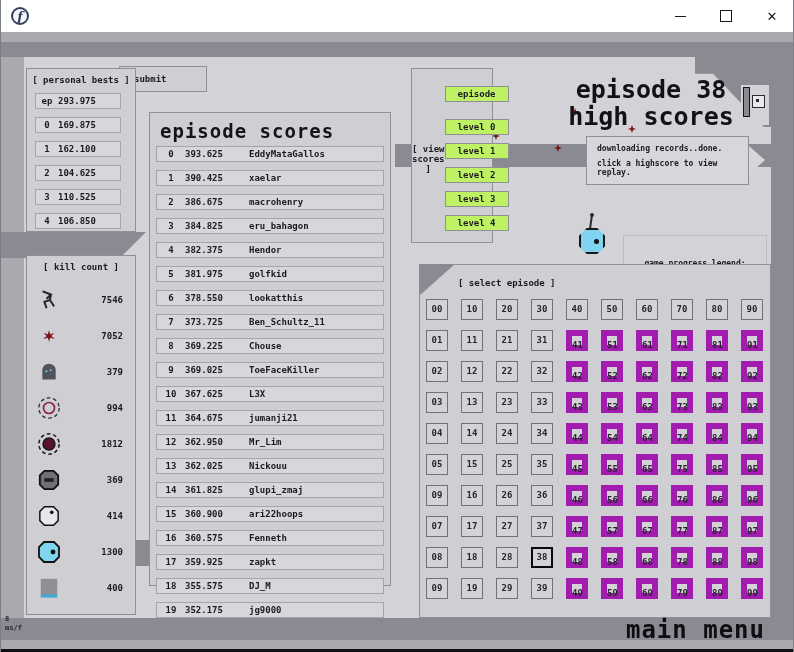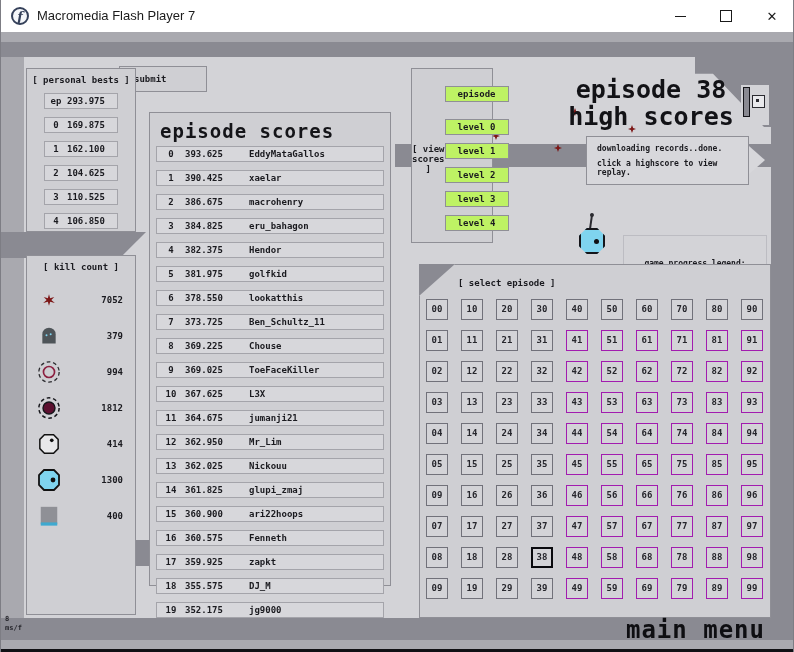--- a/index.html
+++ b/index.html
@@ -54,21 +54,21 @@
   .drone i{position:absolute;right:4px;top:9px;width:5px;height:5px;border-radius:50%;background:#101014;}
   .antenna{position:absolute;left:589px;top:215px;width:2px;height:14px;background:#2a2a30;transform:rotate(8deg);}
   .antenna i{position:absolute;left:-1px;top:-2px;width:4px;height:4px;border-radius:50%;background:#2a2a30;}
 
   
   .panel{position:absolute;background:#cfcfd3;border:1px solid #8f8f96;box-sizing:border-box;}
   .p-head{text-align:center;font-size:9px;letter-spacing:0;padding-top:6px;}
 
   
   .pb{left:25px;top:68px;width:110px;height:164px;}
-  .pb-row{position:relative;margin:8px auto 0 17px;width:74px;height:16px;background:#d7d7db;
+  .pb-row{position:relative;margin:8px auto 0 8px;width:86px;height:16px;background:#d7d7db;
           border:1px solid #a4a4aa;box-sizing:border-box;display:flex;align-items:center;
           font-size:9px;font-weight:bold;color:#1a1a1f;}
   .pb-row .lab{width:22px;text-align:center;}
   .submit{position:absolute;left:118px;top:66px;width:88px;height:26px;background:#cfcfd3;
           border:1px solid #8f8f96;box-sizing:border-box;font-size:9px;font-weight:bold;color:#1a1a1f;
           display:flex;align-items:center;padding-left:14px;}
 
   
   .kc{left:25px;top:255px;width:110px;height:360px;}
   .kc-rows{margin-top:10px;}
@@ -120,36 +120,35 @@
   .chip.cheated{border:1px solid #c9c9cf;background:#f4f4f6;}
 
   
   .se{left:418px;top:264px;width:352px;height:354px;clip-path:polygon(36px 0,100% 0,100% 100%,0 100%,0 32px);}
   .se-head{font-size:9px;font-weight:bold;color:#1a1a1f;padding:13px 0 0 38px;}
   .grid{position:absolute;left:6px;top:34px;display:grid;
         grid-template-columns:repeat(10,22px);grid-auto-rows:21px;column-gap:13px;row-gap:10px;}
   .cell{width:22px;height:21px;box-sizing:border-box;text-align:center;line-height:19px;
         font-size:9px;font-weight:bold;color:#26262c;background:#d3d3d7;cursor:pointer;}
   .cell.unlocked{border:1px solid #71717a;}
-  .cell.locked{border:1px solid #a21caf;}
+  .cell.locked{border:6px solid #a21caf;}
   .cell.selected{border:2px solid #0a0a0e;line-height:17px;}
 
   
   .fps{position:absolute;left:4px;top:615px;font-size:7px;line-height:9px;font-weight:bold;color:#26262c;}
   .main-menu{position:absolute;right:28px;top:616px;font-size:24px;font-weight:bold;color:#0e0e12;
              letter-spacing:1px;cursor:pointer;}
 </style>
 </head>
 <body>
 
 <div class="app">
 
   <div class="titlebar">
     <div class="flash-ico">f</div>
-    <div class="win-title">Macromedia Flash Player 7</div>
     <div class="cap-btn cap-min" style="right:92px;">
         <span></span>
       </div>
     <div class="cap-btn cap-max" style="right:46px;">
         <span></span>
       </div>
     <div class="cap-btn cap-close" style="right:0;">
         <span>✕</span>
       </div>
   </div>
@@ -210,20 +209,28 @@
           <span class="val">106.850</span>
         </div>
       </div>
   </div>
 
   <div class="panel kc">
     <div class="p-head px">[ kill count ]</div>
     <div class="kc-rows" id="kc-rows">
         <div class="kc-row">
           <span class="kc-ic">
+            <svg width="22" height="22" viewBox="0 0 24 24">
+              <path d="M6 3 L14 6 L10 10 M14 6 L13 12 L7 14 M13 12 L17 18 M7 14 L9 20" stroke="#26262b" stroke-width="2.2" fill="none" stroke-linecap="square"></path>
+            </svg>
+          </span>
+          <span class="kc-val">7546</span>
+        </div>
+        <div class="kc-row">
+          <span class="kc-ic">
             <svg width="14" height="14" viewBox="0 0 24 24">
               <path d="M12 2 L14 9 L21 7 L16 12 L22 17 L14 15 L12 22 L10 15 L2 17 L8 12 L3 7 L10 9 Z" fill="#7c1616"></path>
             </svg>
           </span>
           <span class="kc-val">7052</span>
         </div>
         <div class="kc-row">
           <span class="kc-ic">
             <svg width="20" height="20" viewBox="0 0 24 24">
               <path d="M4 21 V10 a8 8 0 0 1 16 0 V21 Z" fill="#4e5458"></path>
@@ -243,20 +250,29 @@
           <span class="kc-val">994</span>
         </div>
         <div class="kc-row">
           <span class="kc-ic">
             <svg width="24" height="24" viewBox="0 0 26 26">
               <circle cx="13" cy="13" r="11" fill="none" stroke="#15151a" stroke-width="1.6" stroke-dasharray="4 3"></circle>
               <circle cx="13" cy="13" r="6.5" fill="#5c1030" stroke="#15151a" stroke-width="1.5"></circle>
             </svg>
           </span>
           <span class="kc-val">1812</span>
+        </div>
+        <div class="kc-row">
+          <span class="kc-ic">
+            <svg width="22" height="22" viewBox="0 0 24 24">
+              <polygon points="7,2 17,2 22,7 22,17 17,22 7,22 2,17 2,7" fill="#6f6f75" stroke="#111" stroke-width="2"></polygon>
+              <rect x="7" y="10" width="10" height="4" fill="#222"></rect>
+            </svg>
+          </span>
+          <span class="kc-val">369</span>
         </div>
         <div class="kc-row">
           <span class="kc-ic">
             <svg width="22" height="22" viewBox="0 0 24 24">
               <polygon points="7,2 17,2 22,7 22,17 17,22 7,22 2,17 2,7" fill="#e8e8ea" stroke="#111" stroke-width="1.6"></polygon>
               <circle cx="15" cy="8" r="2" fill="#111"></circle>
             </svg>
           </span>
           <span class="kc-val">414</span>
         </div>

